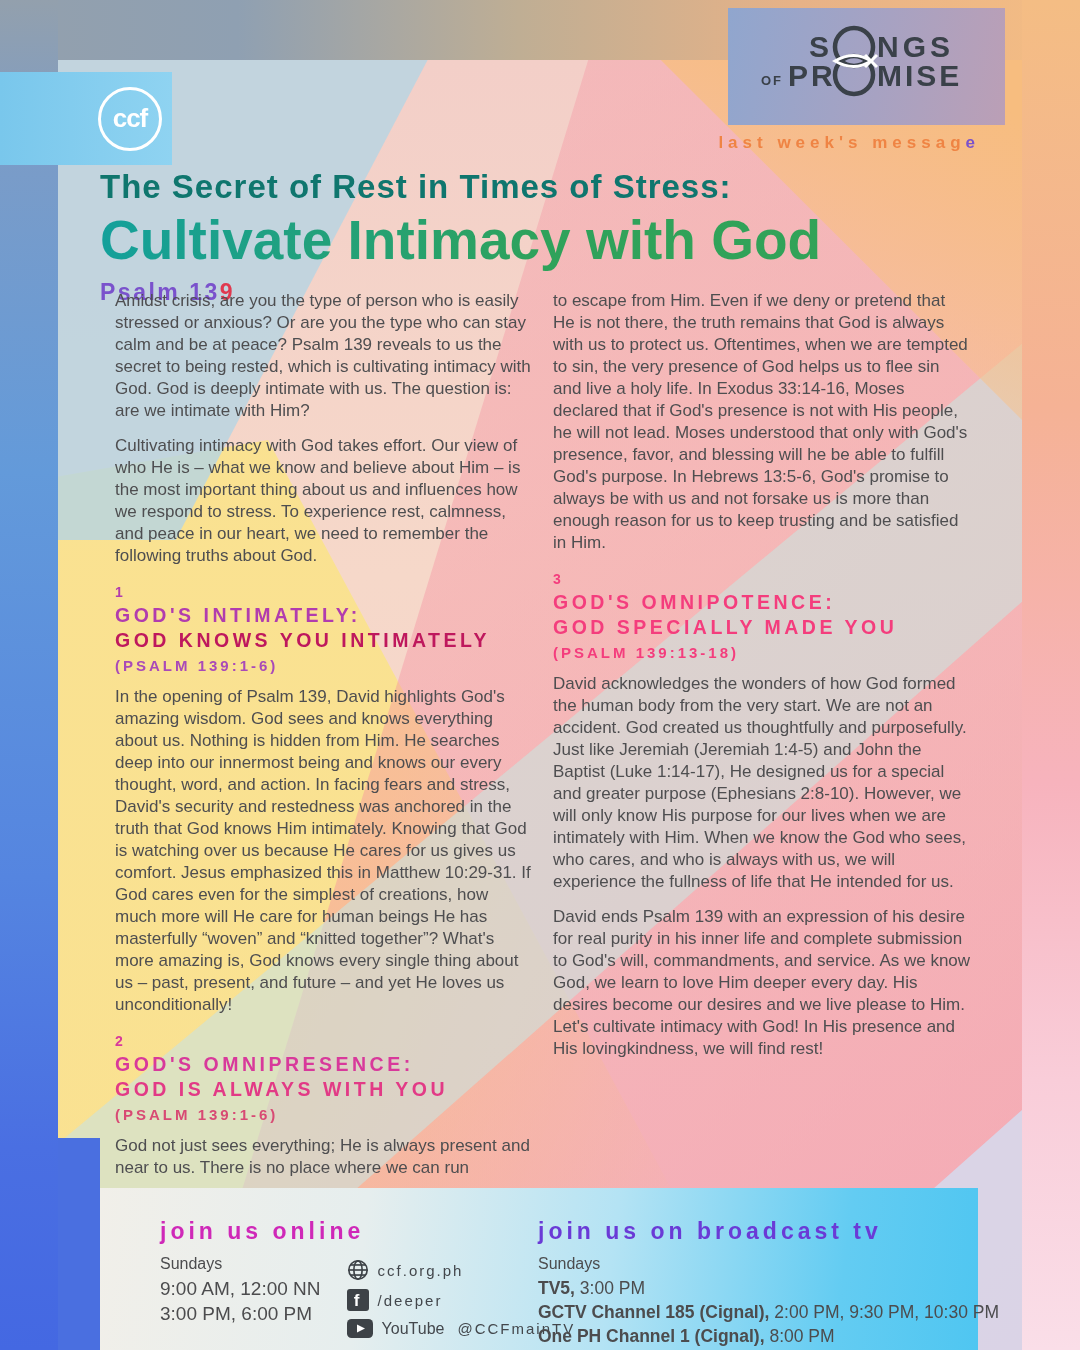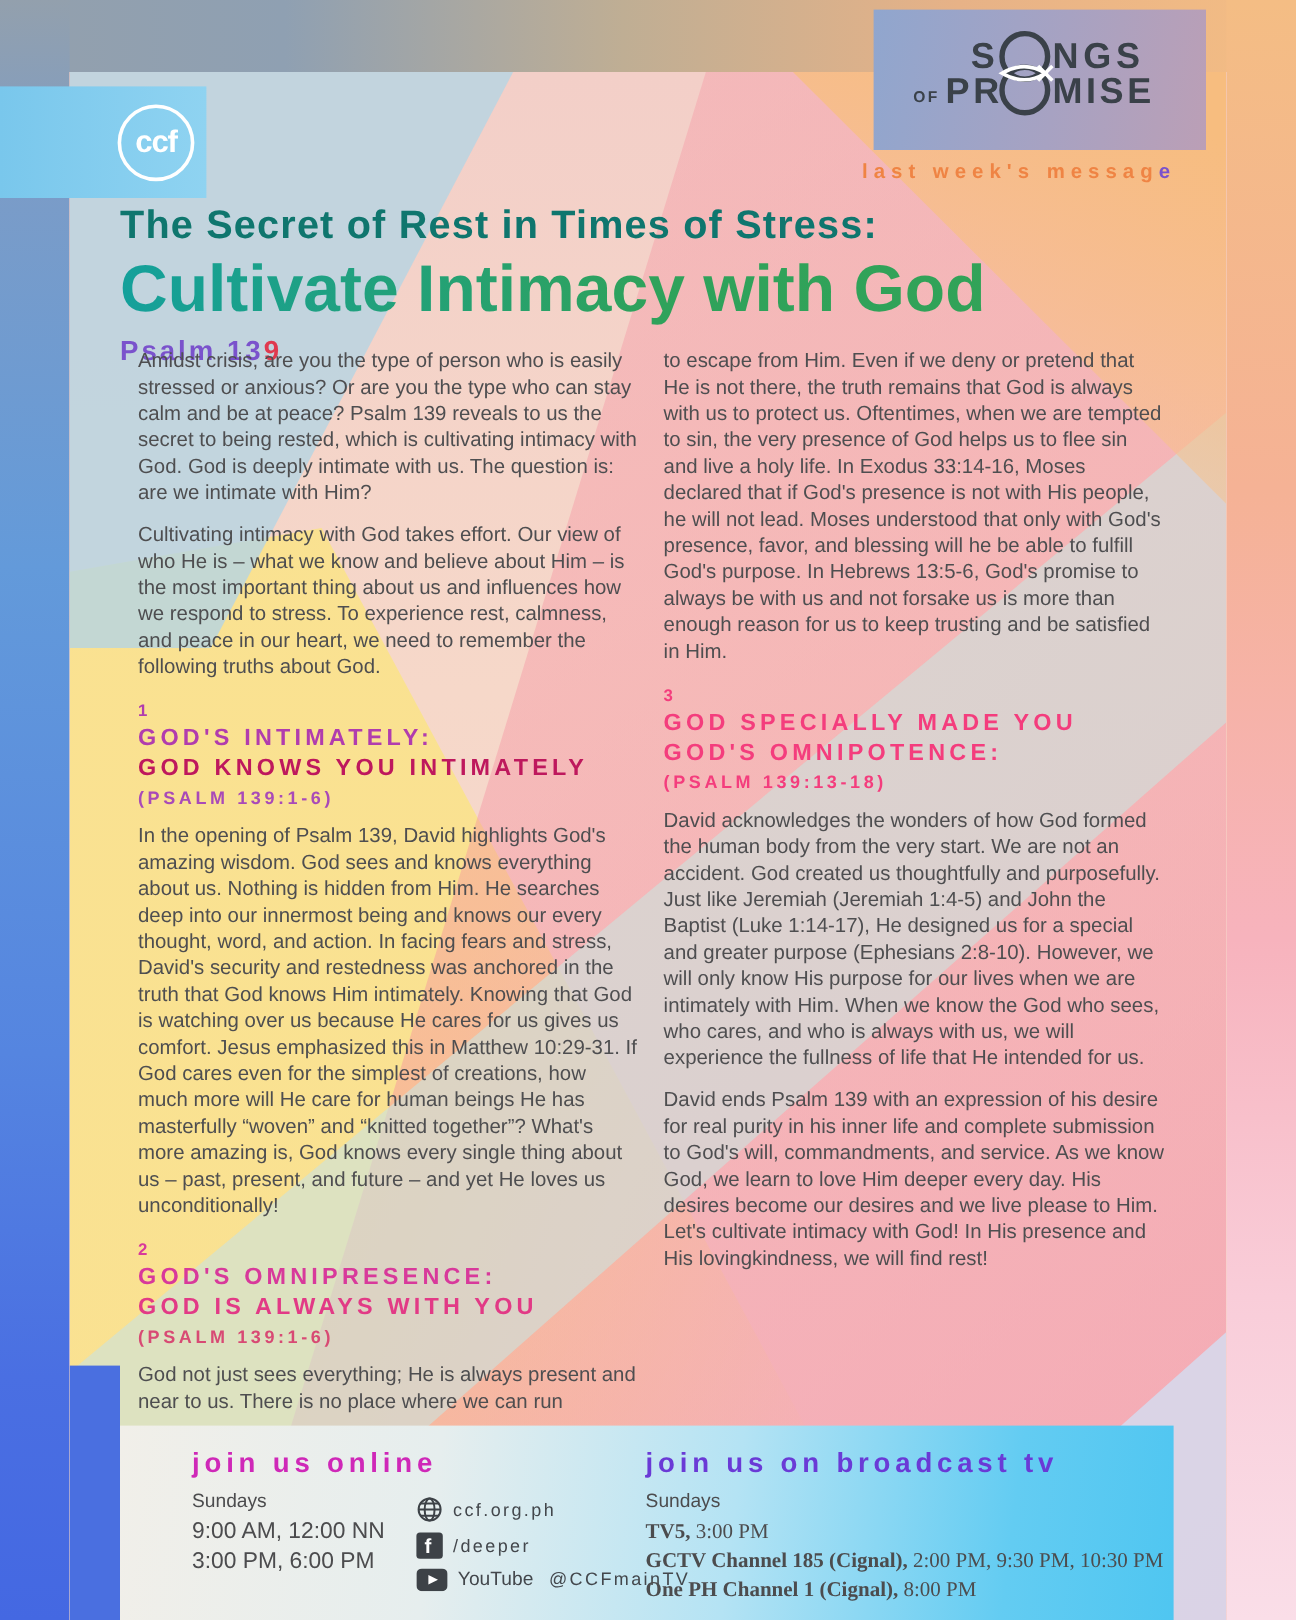--- a/index.html
+++ b/index.html
@@ -73,36 +73,36 @@
   .sec1 .h-2{color:#be185d;}
   .sec1 .ref{color:#a94ab8;}
   .sec2 .num,.sec2 .h-1{color:#d8399b;}
   .sec2 .h-2{color:#e23a86;}
   .sec2 .ref{color:#d84a74;}
   .sec3 .num,.sec3 .h-1,.sec3 .h-2,.sec3 .ref{color:#f43d7d;}
 
   
   .footer{position:absolute;left:42px;top:1128px;width:878px;height:162px;z-index:25;
     background:linear-gradient(97deg,#f1efe9 0%,#e6eeee 30%,#b4e3f4 58%,#63ccf2 84%,#4fc6f1 100%);
-    display:flex;padding:18px 0 0 60px;box-sizing:border-box;}
+    display:flex;padding:30px 0 0 60px;box-sizing:border-box;}
   .f-head{font-size:23px;font-weight:700;letter-spacing:4px;margin:0 0 10px;white-space:nowrap;}
   .f-online{width:370px;}
   .f-online .f-head{color:#cf28b8;}
   .f-row{display:flex;gap:26px;}
   .day{font-size:16px;font-weight:400;color:#4c4c4e;margin-bottom:3px;}
   .t-line{font-size:19px;color:#4c4c4e;line-height:25px;white-space:nowrap;}
   .f-links{padding-top:4px;}
   .f-link{display:flex;align-items:center;gap:9px;margin-bottom:8px;
     font-size:15px;letter-spacing:2px;color:#43474c;white-space:nowrap;}
   .fb-badge{width:22px;height:22px;background:#3d4247;border-radius:3px;color:#fff;
     font-weight:700;font-size:17px;display:flex;align-items:flex-end;justify-content:center;line-height:20px;}
   .yt-word{font-weight:400;letter-spacing:0;font-size:16px;margin-right:4px;text-align:center;}
   .f-broadcast{flex:1;padding-left:8px;}
   .f-broadcast .f-head{color:#6a3ad6;}
-  .b-line{font-size:17.5px;color:#4c4c4e;line-height:24px;white-space:nowrap;font-family:Liberation Serif, serif;}
+  .b-line{font-size:17.5px;color:#4c4c4e;line-height:24px;white-space:nowrap;}
   .b-line b{font-weight:700;}
 </style>
 </head>
 <body>
 
 <div class="page">
 
   <div class="frame-top"></div>
   <div class="frame-left"></div>
   <div class="frame-right"></div>
@@ -213,22 +213,22 @@
         <div class="ref">(PSALM 139:1-6)</div>
         <p class="body-p">God not just sees everything; He is always present and near to us. There is no place where we can run</p>
       </div>
     </div>
 
     <div class="col">
       <p class="body-p">to escape from Him. Even if we deny or pretend that He is not there, the truth remains that God is always with us to protect us. Oftentimes, when we are tempted to sin, the very presence of God helps us to flee sin and live a holy life. In Exodus 33:14-16, Moses declared that if God's presence is not with His people, he will not lead. Moses understood that only with God's presence, favor, and blessing will he be able to fulfill God's purpose. In Hebrews 13:5-6, God's promise to always be with us and not forsake us is more than enough reason for us to keep trusting and be satisfied in Him.</p>
 
       <div class="sec sec3">
         <div class="num">3</div>
+        <div class="h h-1">GOD'S OMNIPOTENCE:</div>
         <div class="h h-2">GOD SPECIALLY MADE YOU</div>
-        <div class="h h-1">GOD'S OMNIPOTENCE:</div>
         <div class="ref">(PSALM 139:13-18)</div>
         <p class="body-p">David acknowledges the wonders of how God formed the human body from the very start. We are not an accident. God created us thoughtfully and purposefully. Just like Jeremiah (Jeremiah 1:4-5) and John the Baptist (Luke 1:14-17), He designed us for a special and greater purpose (Ephesians 2:8-10). However, we will only know His purpose for our lives when we are intimately with Him.  When we know the God who sees, who cares, and who is always with us, we will experience the fullness of life that He intended for us.</p>
         <p class="body-p">David ends Psalm 139 with an expression of his desire for real purity in his inner life and complete submission to God's will, commandments, and service. As we know God, we learn to love Him deeper every day. His desires become our desires and we live please to Him. Let's cultivate intimacy with God! In His presence and His lovingkindness, we will find rest!</p>
       </div>
     </div>
   </div>
 
 </div>
 
 </body></html>

